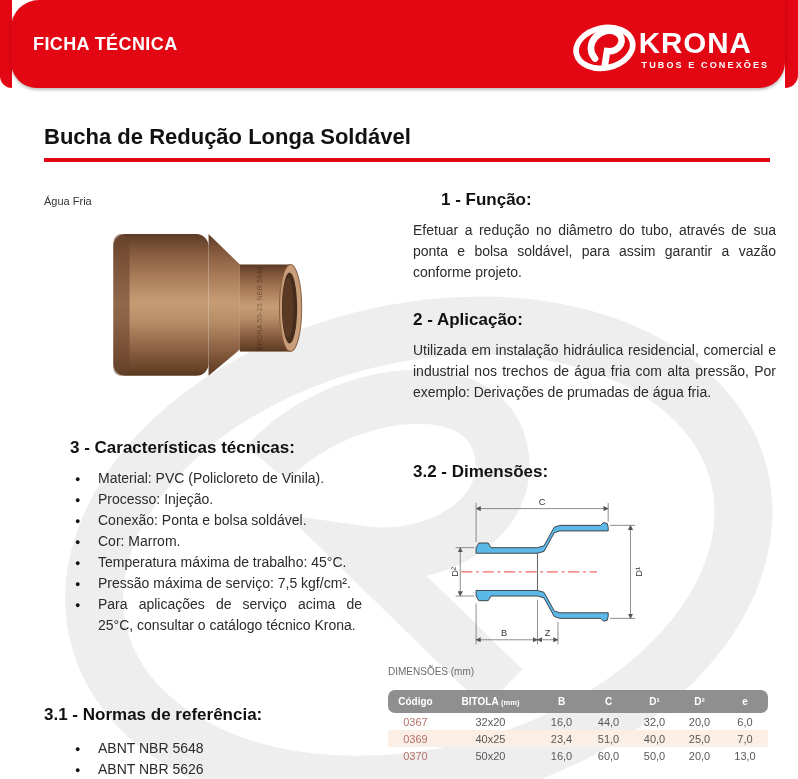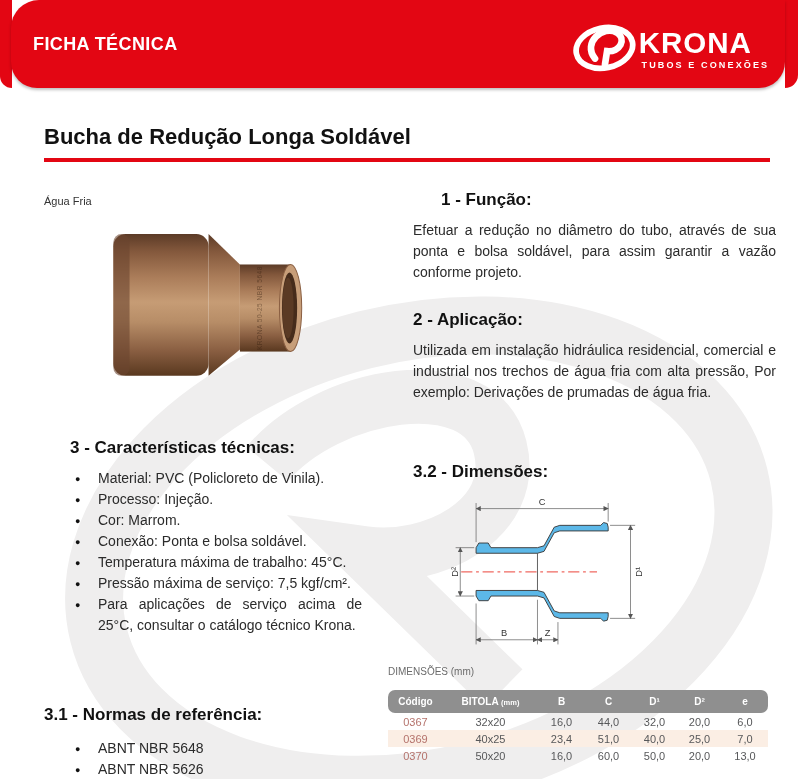--- a/index.html
+++ b/index.html
@@ -126,22 +126,22 @@
   <div class="sec-h" id="funcao-h">1 - Função:</div>
   <div class="sec-p" id="funcao-p">Efetuar a redução no diâmetro do tubo, através de sua ponta e bolsa soldável, para assim garantir a vazão conforme projeto.</div>
 
   <div class="sec-h" id="aplicacao-h">2 - Aplicação:</div>
   <div class="sec-p" id="aplicacao-p">Utilizada em instalação hidráulica residencial, comercial e industrial nos trechos de água fria com alta pressão, Por exemplo: Derivações de prumadas de água fria.</div>
 
   <div class="sec-h" id="carac-h">3 - Características técnicas:</div>
   <ul class="doc-list" id="carac-list">
       <li>Material: PVC (Policloreto de Vinila).</li>
       <li>Processo: Injeção.</li>
+      <li>Conexão: Ponta e bolsa soldável.</li>
       <li>Cor: Marrom.</li>
-      <li>Conexão: Ponta e bolsa soldável.</li>
       <li>Temperatura máxima de trabalho: 45°C.</li>
       <li>Pressão máxima de serviço: 7,5 kgf/cm².</li>
       <li>Para aplicações de serviço acima de 25°C, consultar o catálogo técnico Krona.</li>
     </ul>
 
   <div class="sec-h" id="normas-h">3.1 - Normas de referência:</div>
   <ul class="doc-list" id="normas-list">
       <li>ABNT NBR 5648</li>
       <li>ABNT NBR 5626</li>
     </ul>

